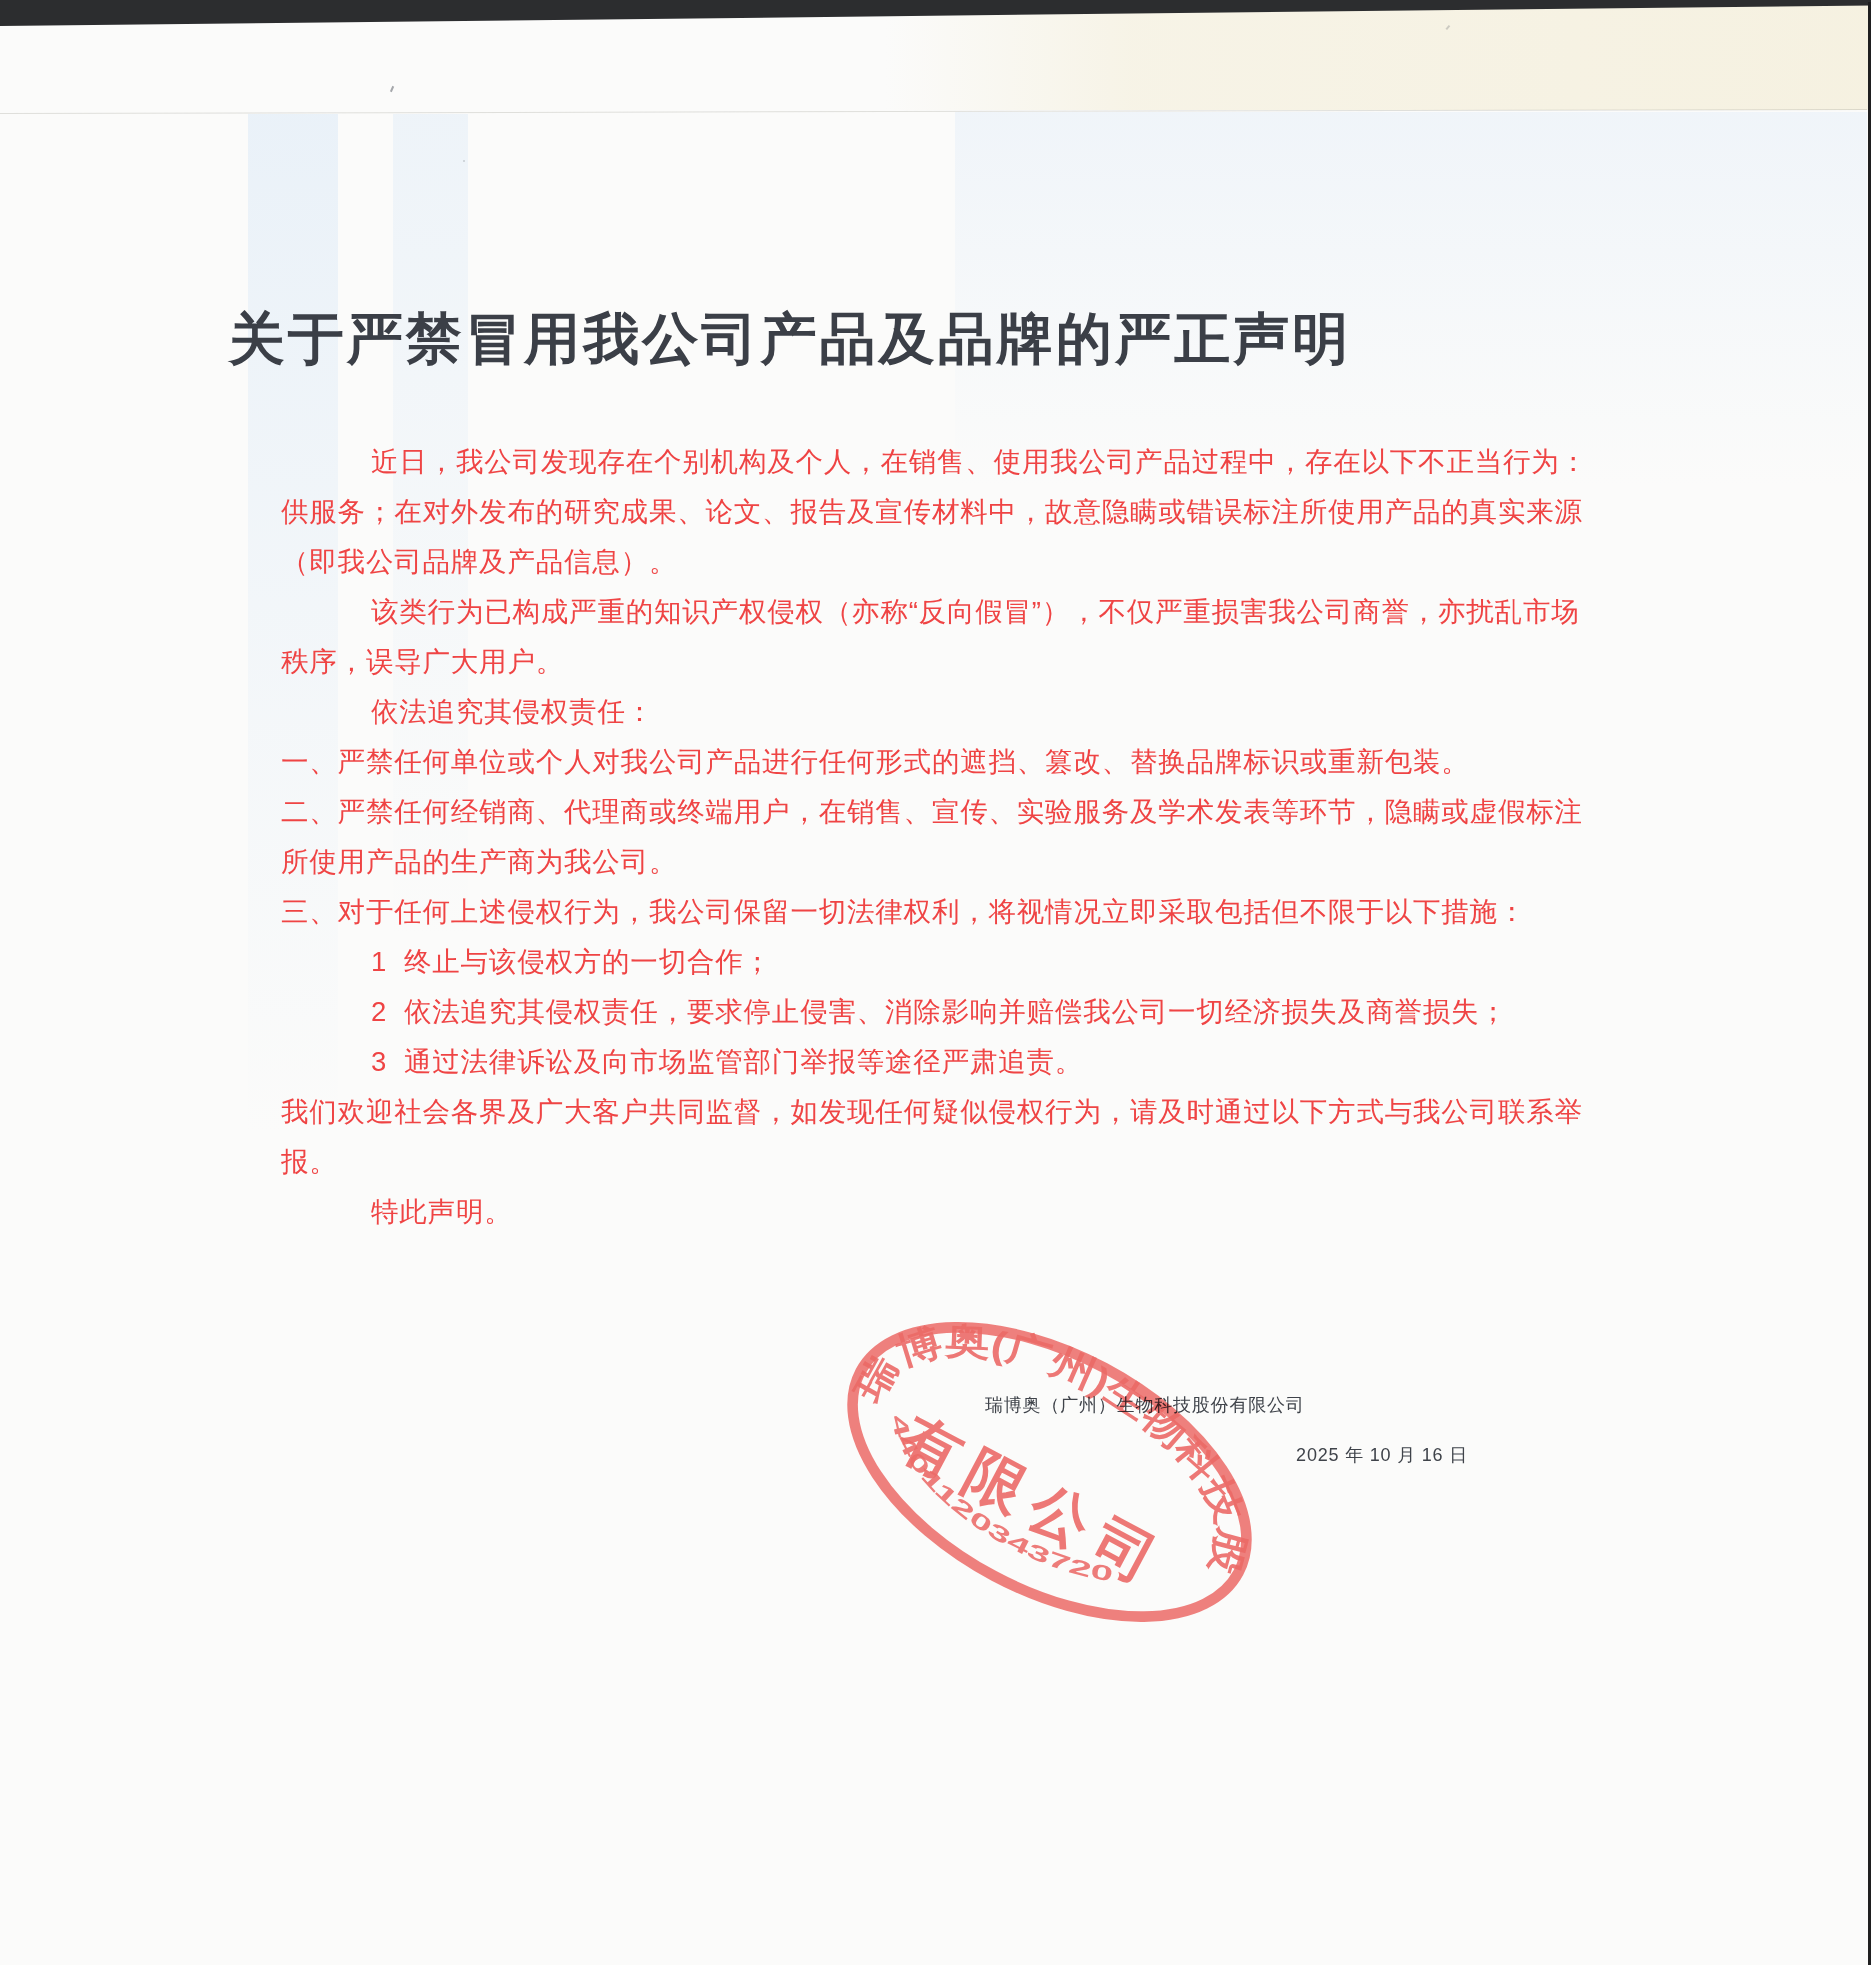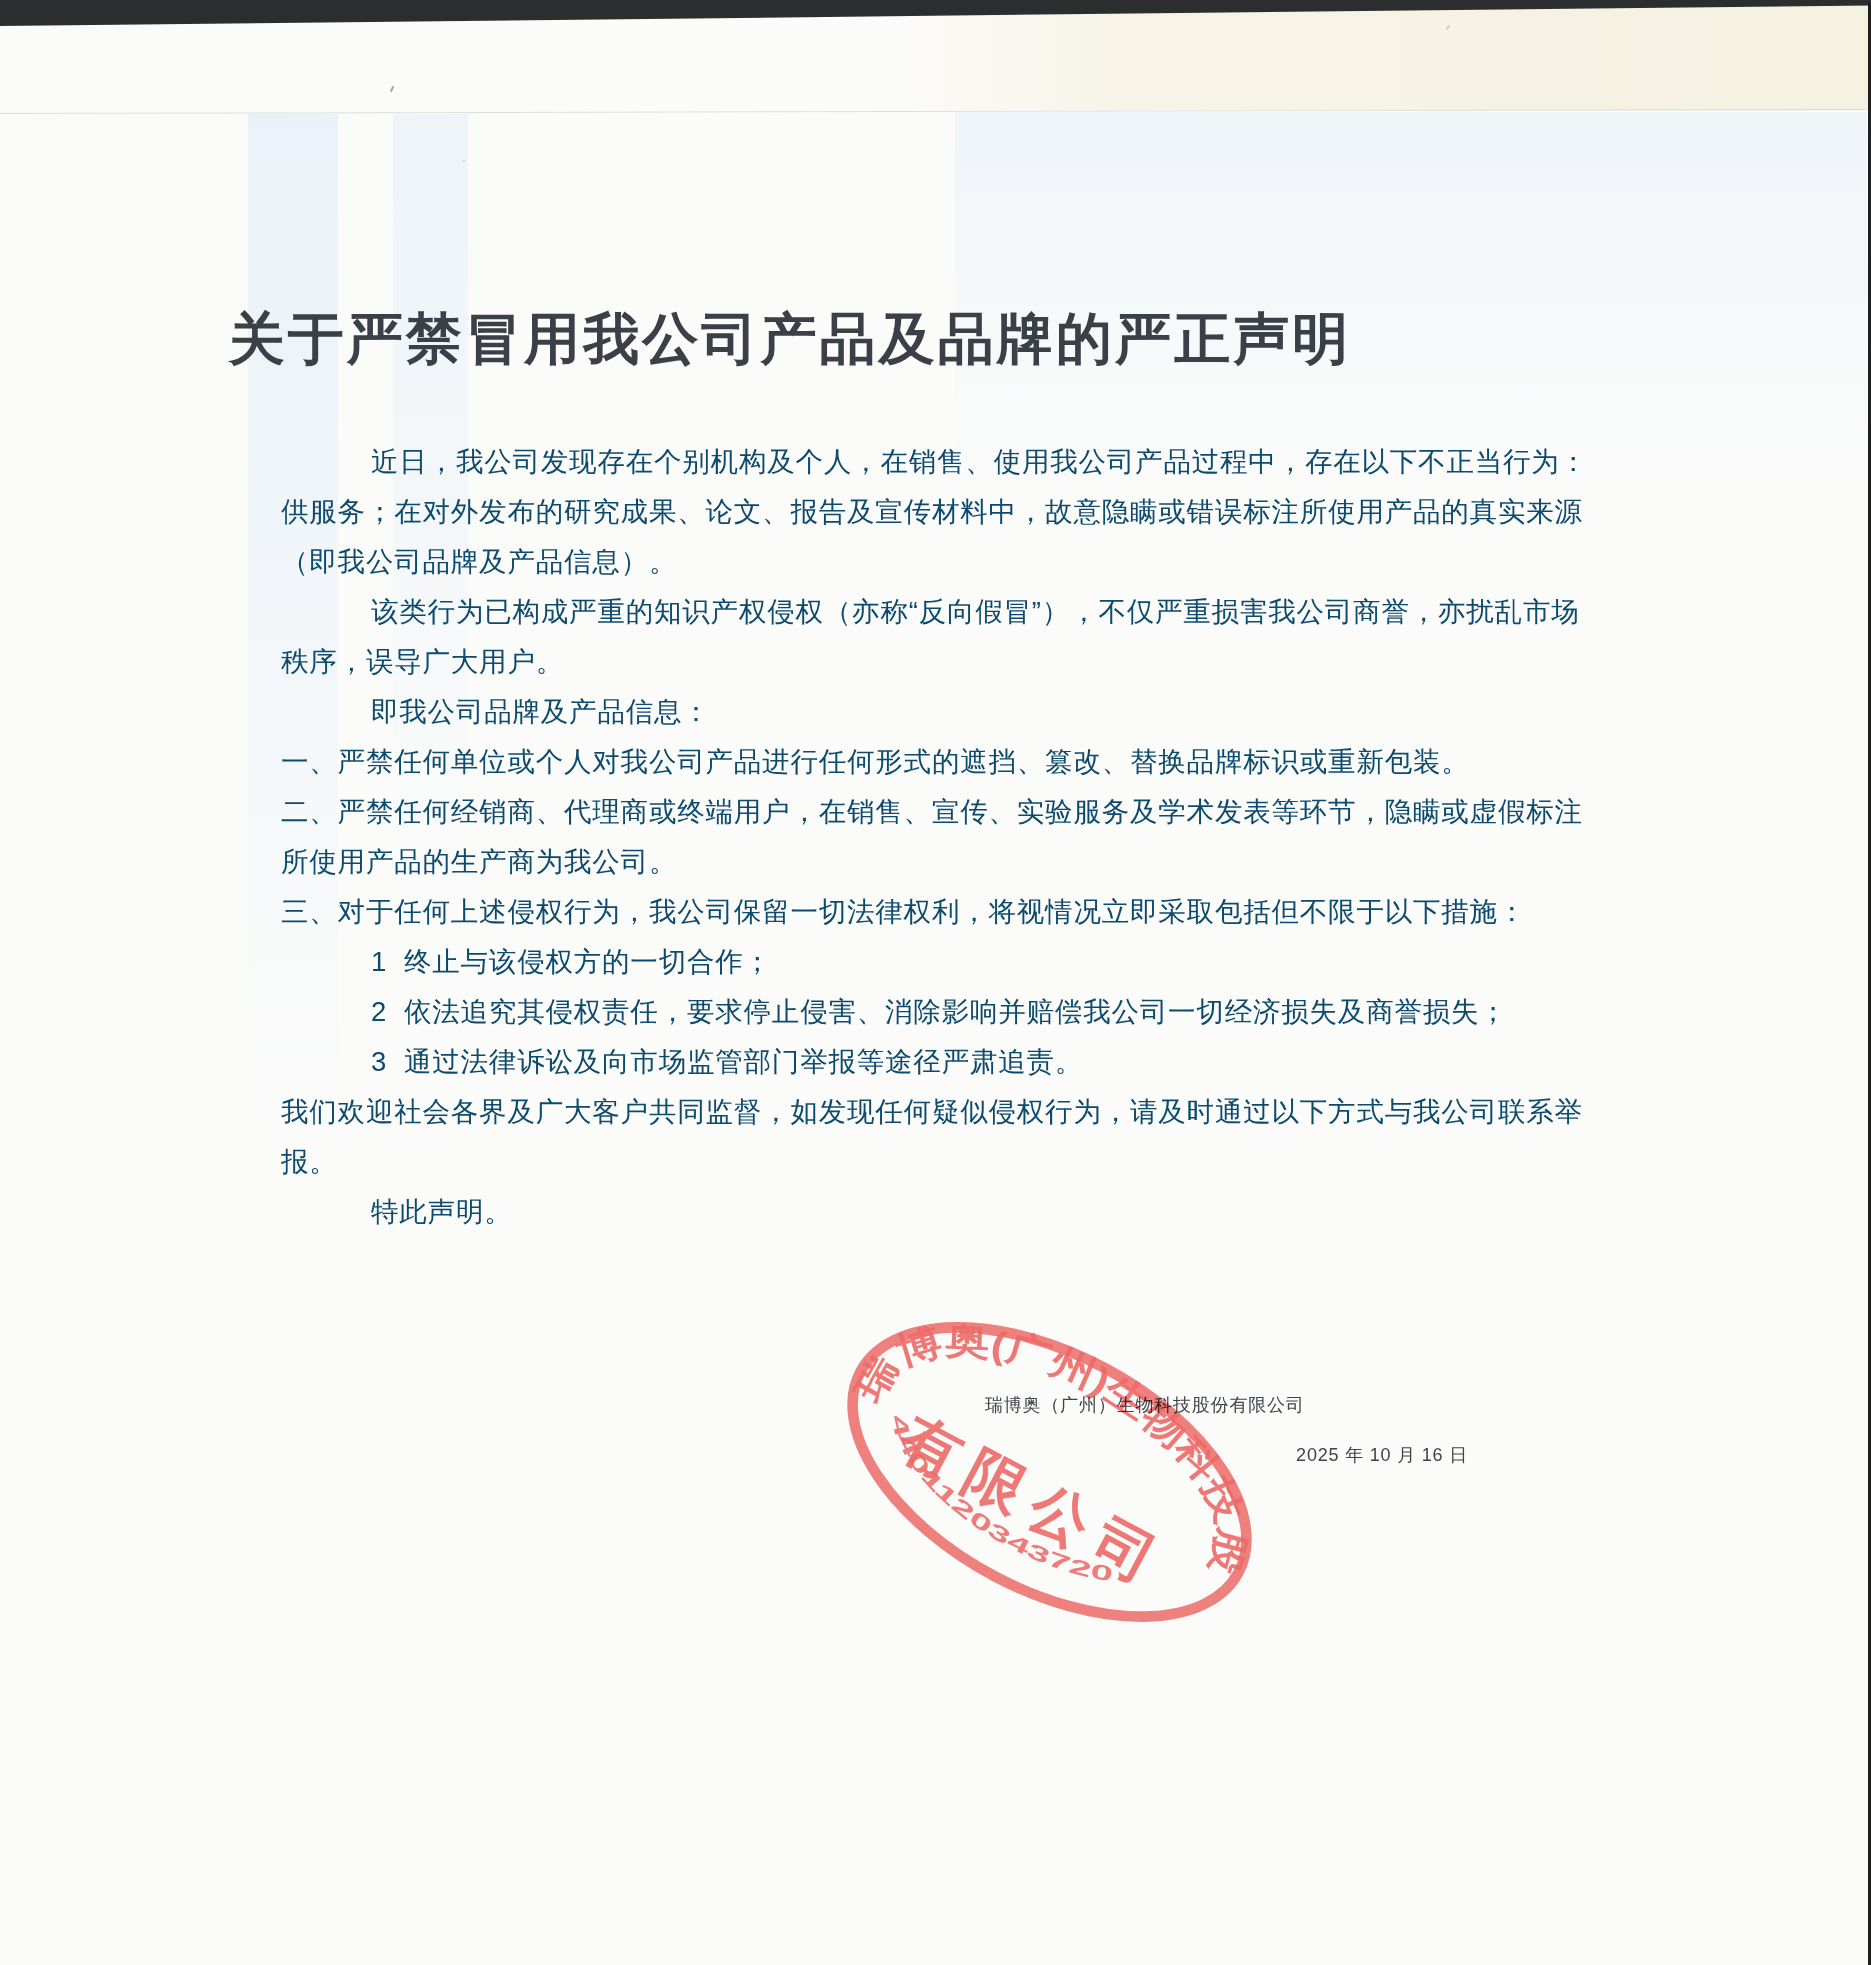--- a/index.html
+++ b/index.html
@@ -26,21 +26,21 @@
   .speck{position:absolute;background:rgba(95,98,105,.55);}
   .speck.s1{left:391px;top:86px;width:2px;height:6.3px;transform:rotate(24deg);}
   .speck.s2{left:463px;top:160px;width:2.4px;height:2.4px;border-radius:50%;opacity:.5;}
   .speck.s4{left:1447px;top:25px;width:2px;height:4.7px;transform:rotate(40deg);opacity:.5;}
   
   .doc-title{
     position:absolute;left:0;top:302px;width:1580px;text-align:center;
     font-size:56px;font-weight:bold;letter-spacing:3.1px;color:#3b3f47;white-space:pre;
   }
   .body-col{position:absolute;left:281px;top:437px;width:1309px;}
-  .line{font-size:27.5px;line-height:50px;letter-spacing:0.8px;white-space:pre;color:#0c4a6e;}
+  .line{font-size:27.5px;line-height:50px;letter-spacing:0.8px;white-space:pre;color:#ef4444;}
   .line.ind{padding-left:90px;}
   .sig-block{position:absolute;left:985px;top:1380px;width:483px;}
   .sig-line{font-size:18px;line-height:50px;letter-spacing:0.8px;white-space:pre;color:#3f434a;}
   .sig-date{text-align:right;}
   
   .seal{position:absolute;left:806px;top:1291px;mix-blend-mode:multiply;opacity:.92;}
 </style>
 </head>
 <body>
 
@@ -60,21 +60,21 @@
   <div class="right-strip"></div>
 
   <div class="doc-title">关于严禁冒用我公司产品及品牌的严正声明</div>
 
   <div class="body-col">
     <div class="line ind">近日，我公司发现存在个别机构及个人，在销售、使用我公司产品过程中，存在以下不正当行为：</div>
     <div class="line">供服务；在对外发布的研究成果、论文、报告及宣传材料中，故意隐瞒或错误标注所使用产品的真实来源</div>
     <div class="line">（即我公司品牌及产品信息）。</div>
     <div class="line ind">该类行为已构成严重的知识产权侵权（亦称“反向假冒”），不仅严重损害我公司商誉，亦扰乱市场</div>
     <div class="line">秩序，误导广大用户。</div>
-    <div class="line ind">即我公司品牌及产品信息：</div>
+    <div class="line ind">依法追究其侵权责任：</div>
     <div class="line">一、严禁任何单位或个人对我公司产品进行任何形式的遮挡、篡改、替换品牌标识或重新包装。</div>
     <div class="line">二、严禁任何经销商、代理商或终端用户，在销售、宣传、实验服务及学术发表等环节，隐瞒或虚假标注</div>
     <div class="line">所使用产品的生产商为我公司。</div>
     <div class="line">三、对于任何上述侵权行为，我公司保留一切法律权利，将视情况立即采取包括但不限于以下措施：</div>
     <div class="line ind">1  终止与该侵权方的一切合作；</div>
     <div class="line ind">2  依法追究其侵权责任，要求停止侵害、消除影响并赔偿我公司一切经济损失及商誉损失；</div>
     <div class="line ind">3  通过法律诉讼及向市场监管部门举报等途径严肃追责。</div>
     <div class="line">我们欢迎社会各界及广大客户共同监督，如发现任何疑似侵权行为，请及时通过以下方式与我公司联系举</div>
     <div class="line">报。</div>
     <div class="line ind">特此声明。</div>

